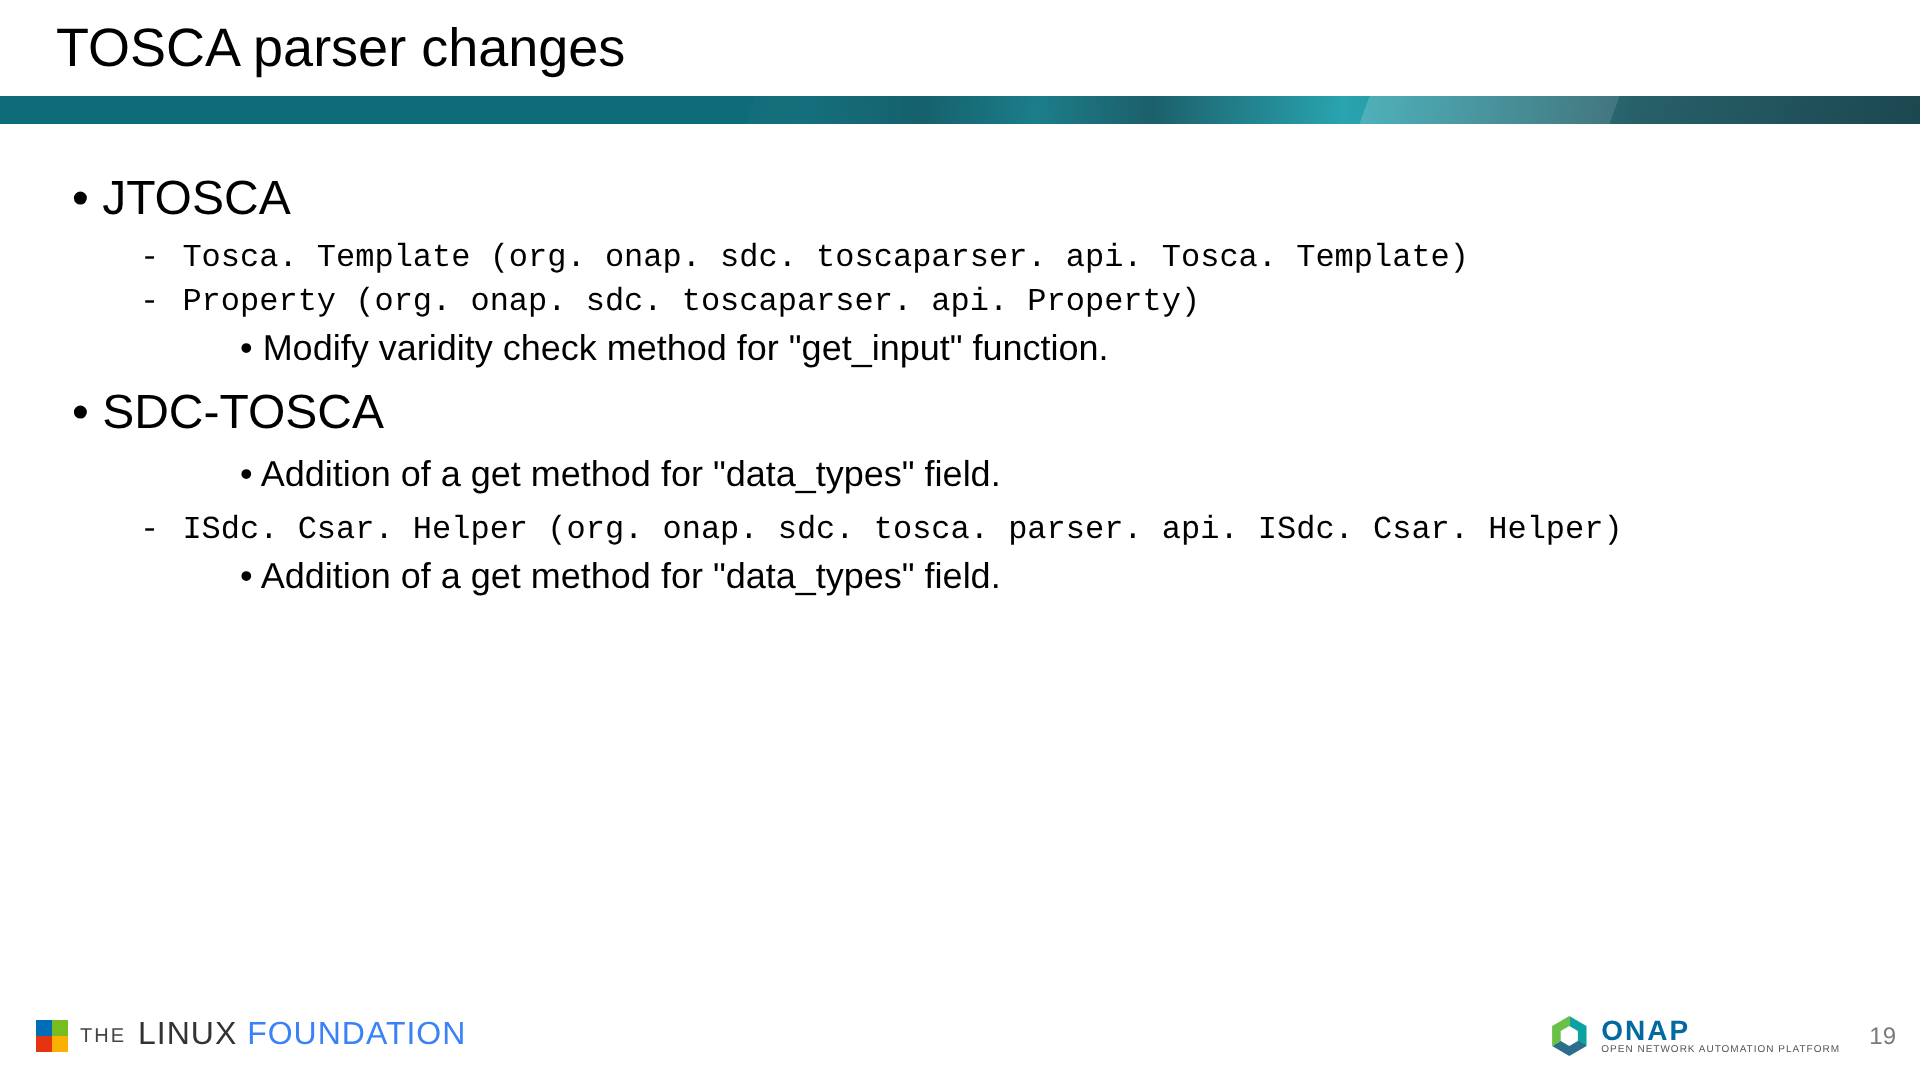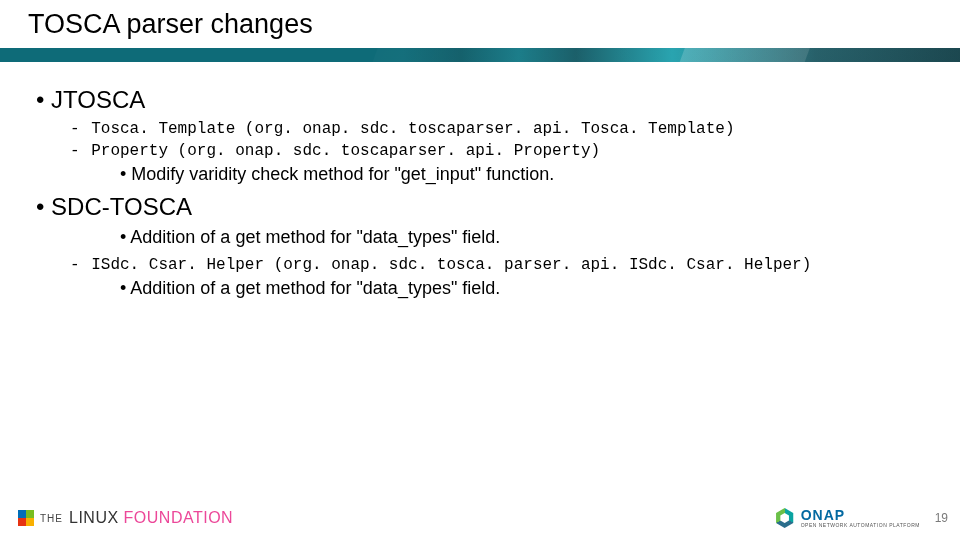--- a/index.html
+++ b/index.html
@@ -124,21 +124,21 @@
     .lf-the {
       font-size: 10px;
       letter-spacing: 1px;
       color: #444;
     }
     .lf-main {
       font-size: 16px;
       letter-spacing: 0.5px;
     }
     .lf-main .bold { font-weight: 400; }
-    .lf-main .thin { font-weight: 300; color:#ec4899; }
+    .lf-main .thin { font-weight: 300; color:#3b82f6; }
 
     .footer-right {
       display: flex;
       align-items: center;
       gap: 10px;
     }
     .onap-logo {
       display: flex;
       align-items: center;
       gap: 6px;

